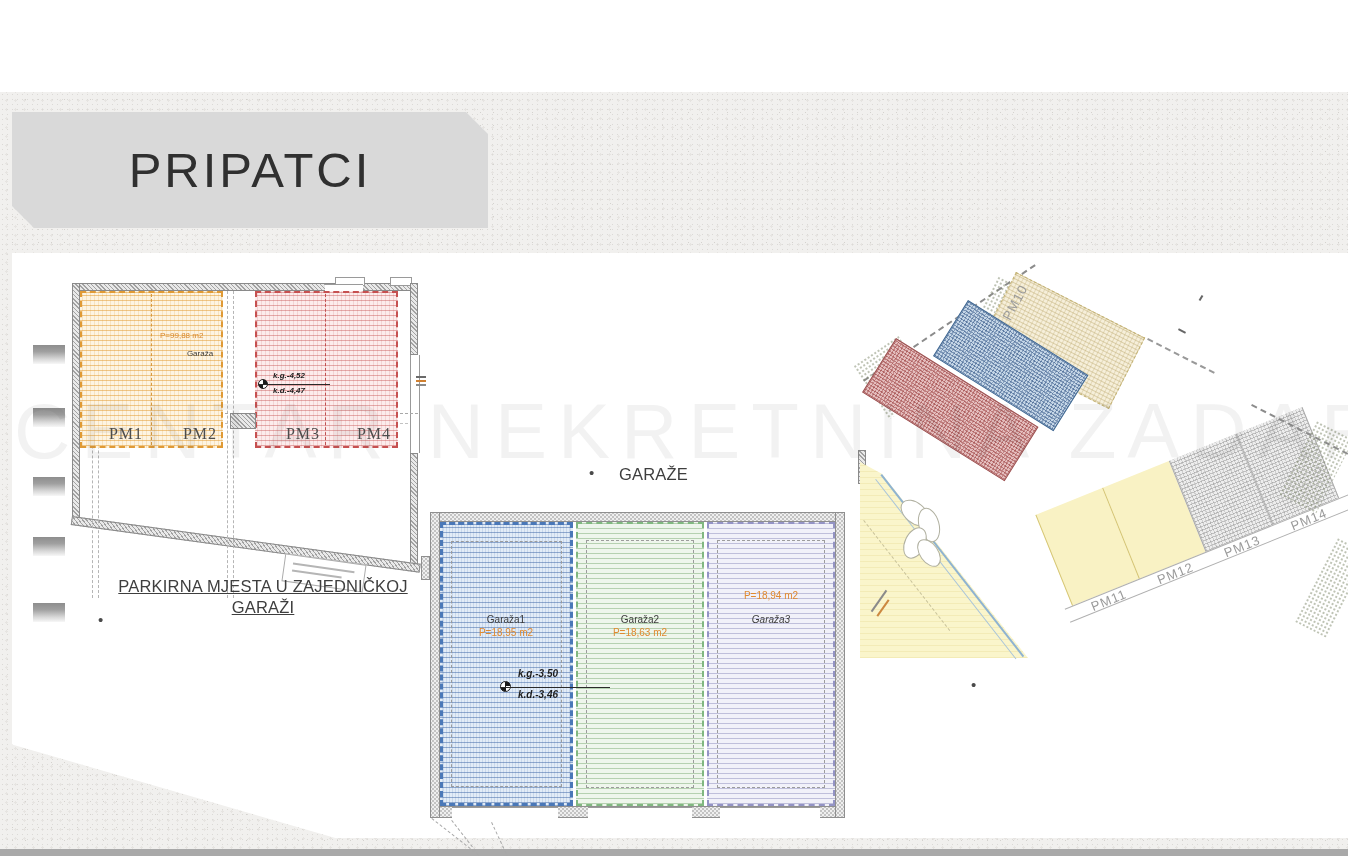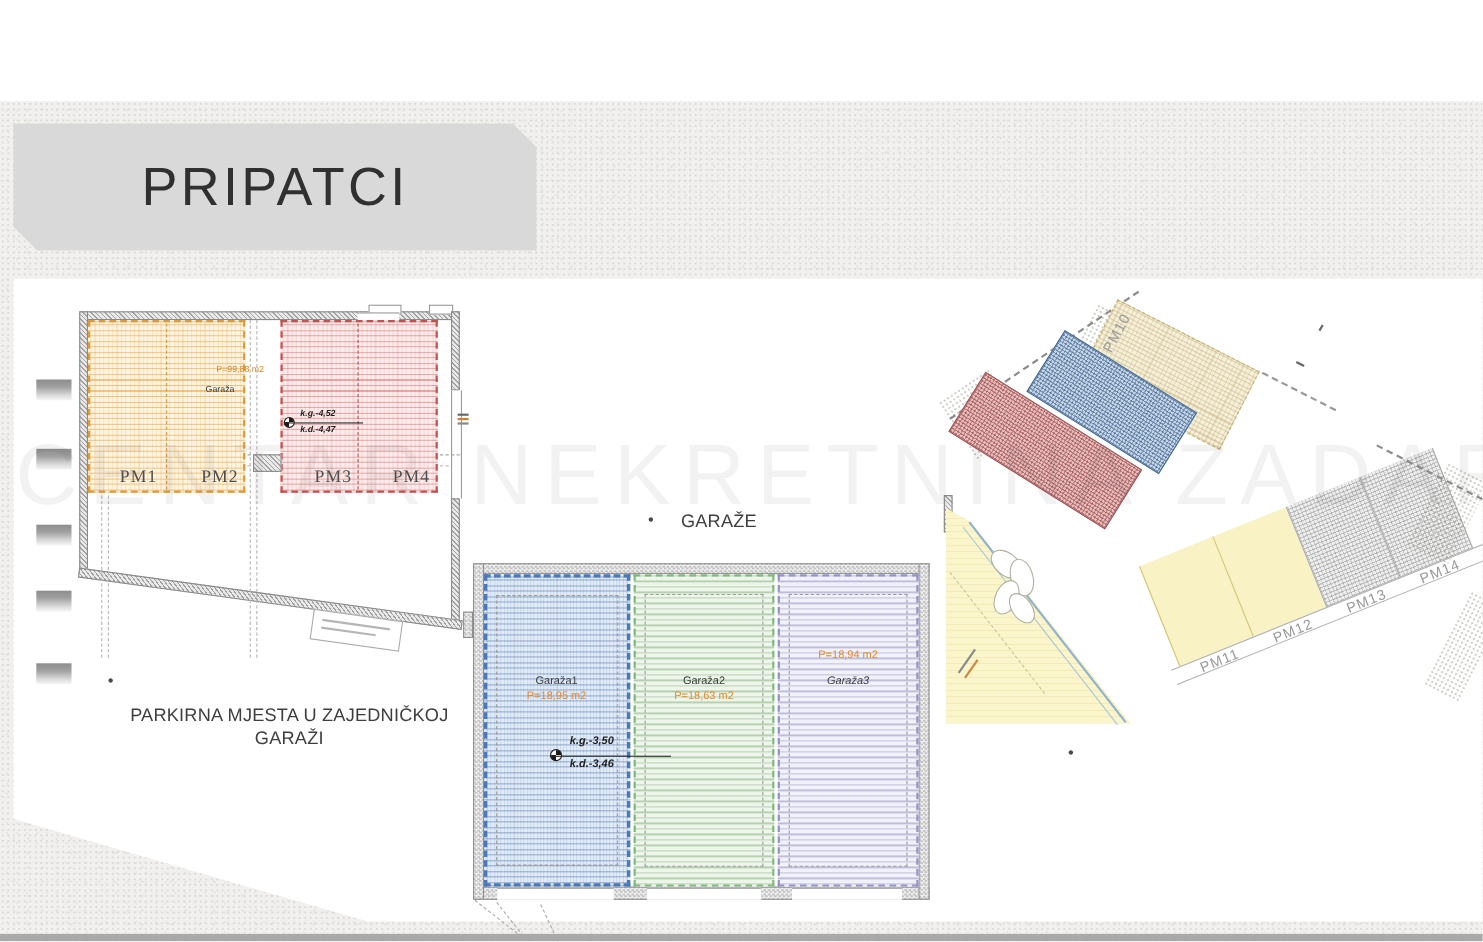--- a/index.html
+++ b/index.html
@@ -53,21 +53,21 @@
   .fill-red3{background-image:repeating-linear-gradient(0deg,rgba(150,55,55,.5) 0 1px,transparent 1px 3px),
              repeating-linear-gradient(90deg,rgba(150,55,55,.4) 0 1px,transparent 1px 3px);
              background-color:#e4bdbd;border:1px solid #9a5050;box-sizing:border-box;}
   .stall-gray{background-image:repeating-linear-gradient(0deg,rgba(135,135,135,.45) 0 1px,transparent 1px 3.5px),
               repeating-linear-gradient(90deg,rgba(135,135,135,.3) 0 1px,transparent 1px 3.5px);
               background-color:#ededed;border-left:1px solid #a8a8a8;box-sizing:border-box;}
   .stall-yellow{background:#f9f2c4;border-left:1px solid #d5c575;box-sizing:border-box;}
   .pm-big{font-size:16px;color:#4c4c4c;letter-spacing:1px;text-align:center;font-family:Liberation Serif, serif;}
   .pm-small{font-size:13px;color:#9a9a9a;letter-spacing:1px;text-align:center;}
   .cad-name{font-size:8px;color:#3c3c3c;text-align:center;margin-top:28px;}
-  .cad-area{font-size:8px;color:#d9892f;text-align:right;}
+  .cad-area{font-size:8px;color:#d9892f;text-align:left;}
   .cad-name2{font-size:10px;color:#3c3c3c;text-align:center;}
   .cad-area2{font-size:10px;color:#e08a30;text-align:center;}
   .lv-circle{width:11px;height:11px;border-radius:50%;border:1px solid #1e1e1e;box-sizing:border-box;
              background:conic-gradient(#1a1a1a 0 25%,#fff 0 50%,#1a1a1a 0 75%,#fff 0);}
   .lv-text{font-weight:700;font-style:italic;color:#1e1e1e;white-space:nowrap;}
   .lv-line{height:1px;background:#2a2a2a;}
   .dline{border-top:1px dashed #a8a8a8;}
   .microbar{height:2px;background:#b5b5b5;}
 </style>
 </head>
@@ -221,20 +221,20 @@
       <div class="abs pm-small" style="left:224px;top:99px;width:72px;">PM14</div>
     </div>
     <div class="abs" style="left:1252px;top:404px;width:108px;border-top:2px dashed #8c8c8c;transform:rotate(27deg);transform-origin:0 0;"></div>
     <div class="abs veg" style="left:1295px;top:425px;width:42px;height:85px;transform:rotate(27deg);"></div>
     <div class="abs veg" style="left:1314px;top:540px;width:36px;height:95px;transform:rotate(27deg);"></div>
   </div>
 
   <div class="abs watermark" style="left:14px;top:386px;">CENTAR NEKRETNINA ZADAR</div>
 
   <div class="abs bullet-dot" style="left:98px;top:611px;z-index:20;">•</div>
-  <div class="abs bullet-text" style="left:118px;top:640px;width:290px;z-index:20;">PARKIRNA MJESTA U ZAJEDNIČKOJ GARAŽI</div>
+  <div class="abs bullet-text" style="left:118px;top:576px;width:290px;z-index:20;text-decoration:underline;">PARKIRNA MJESTA U ZAJEDNIČKOJ GARAŽI</div>
 
   <div class="abs bullet-dot" style="left:589px;top:464px;z-index:20;">•</div>
   <div class="abs bullet-text" style="left:619px;top:464px;z-index:20;">GARAŽE</div>
 
   <div class="abs bullet-dot" style="left:971px;top:676px;z-index:20;">•</div>
 
 </div>
 
 </body></html>

